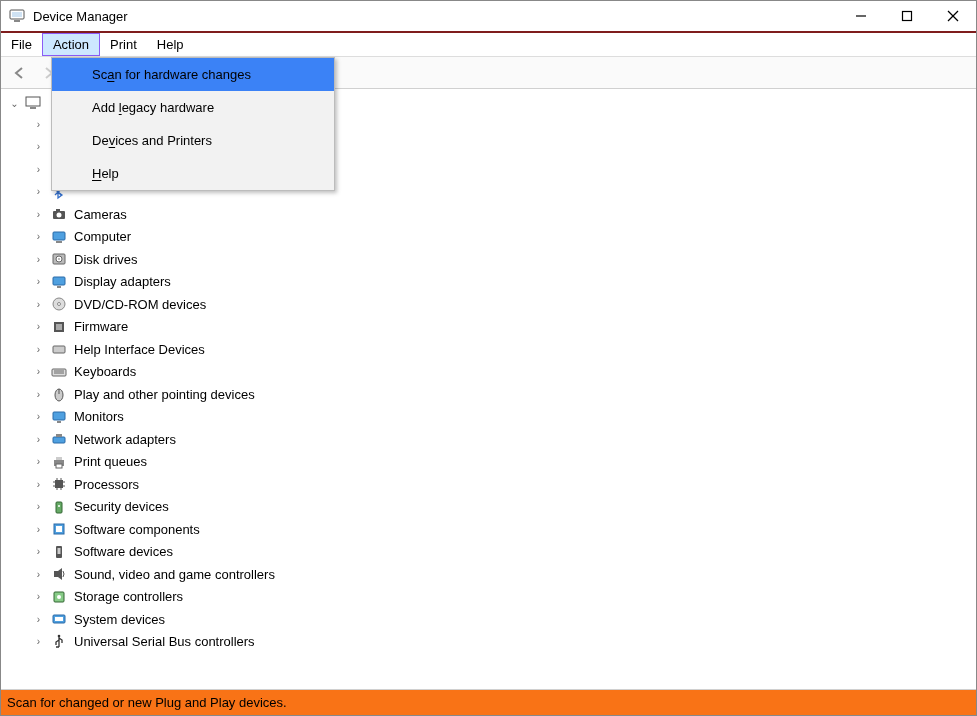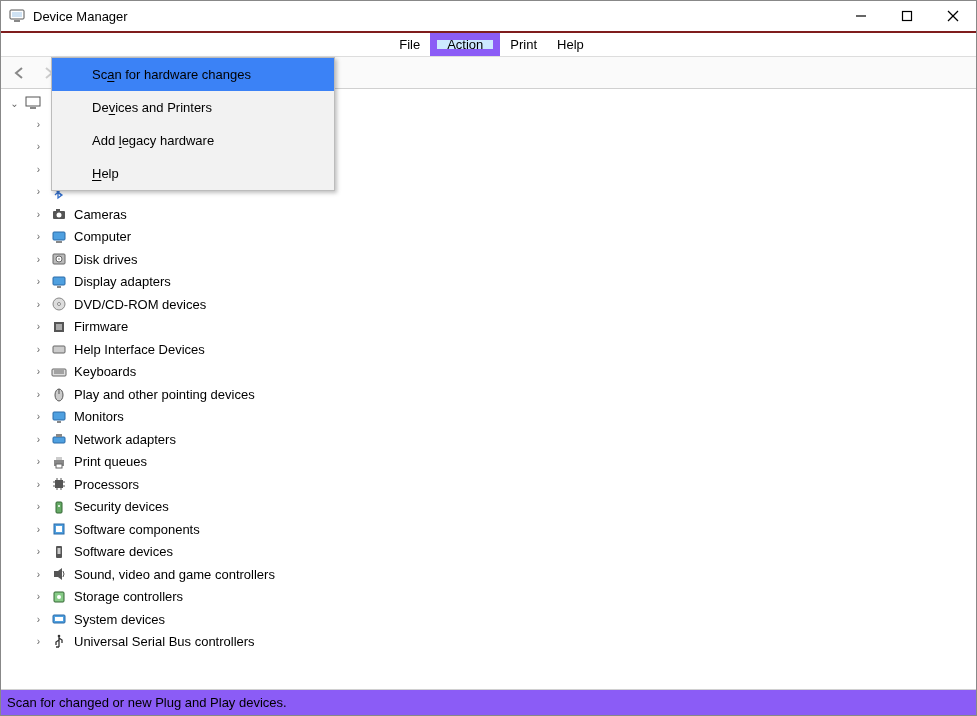--- a/index.html
+++ b/index.html
@@ -35,32 +35,31 @@
   }
   .win-controls .ctrl {
     width: 46px;
     display: flex; align-items:center; justify-content:center;
     font-size: 14px;
   }
   .menubar {
     height: 24px;
     display: flex;
     align-items: stretch;
-    padding-left: 6px;
+    padding-left: 0;
     border-bottom: 1px solid #ddd;
-    justify-content: center;
   }
   .menubar .menu-item {
     padding: 3px 10px;
     display: flex; align-items:center;
     cursor: default;
   }
   .menubar .menu-item.open {
     background: #cde8ff;
-    border: 7px solid #8b5cf6;
+    border: 1px solid #8b5cf6;
   }
   .toolbar {
     height: 32px;
     border-bottom: 1px solid #d0d0d0;
     display: flex;
     align-items: center;
     padding-left: 6px;
     gap: 6px;
     background: #fafafa;
   }
@@ -122,21 +121,21 @@
     cursor: default;
   }
   .dropdown .dd-item.highlight {
     background: #3b82f6;
   }
   .statusbar {
     position: absolute;
     bottom: 0; left: 0; right: 0;
     height: 26px;
     border-top: 1px solid #d0d0d0;
-    background: #8b5cf6;
+    background: #f97316;
     padding-left: 6px;
     display: flex; align-items: center;
     font-size: 13px;
     margin-top: 14px;
   }
   .u { text-decoration: underline; text-underline-offset: 2px; }
 </style>
 </head>
 <body>
 
@@ -193,22 +192,22 @@
   <div class="tbtn">
     <svg width="16" height="16">
         <path d="M5 3 L11 8 L5 13" fill="none" stroke="#ccc" stroke-width="2"></path>
       </svg>
   </div>
   <div class="divider"></div>
 </div>
 
 <div class="dropdown">
   <div class="dd-item highlight">Sc<span class="u">a</span>n for hardware changes</div>
+  <div class="dd-item">Add <span class="u">l</span>egacy hardware</div>
   <div class="dd-item">De<span class="u">v</span>ices and Printers</div>
-  <div class="dd-item">Add <span class="u">l</span>egacy hardware</div>
   <div class="dd-item"><span class="u">H</span>elp</div>
 </div>
 
 <div class="tree-area">
   <div class="tree-root">
     <span class="expander">⌄</span>
     <span class="dev-icon">
       <svg width="16" height="16">
           <rect x="1" y="2" width="14" height="9" fill="#fff" stroke="#555"></rect>
           <rect x="5" y="12" width="6" height="2" fill="#888"></rect>

